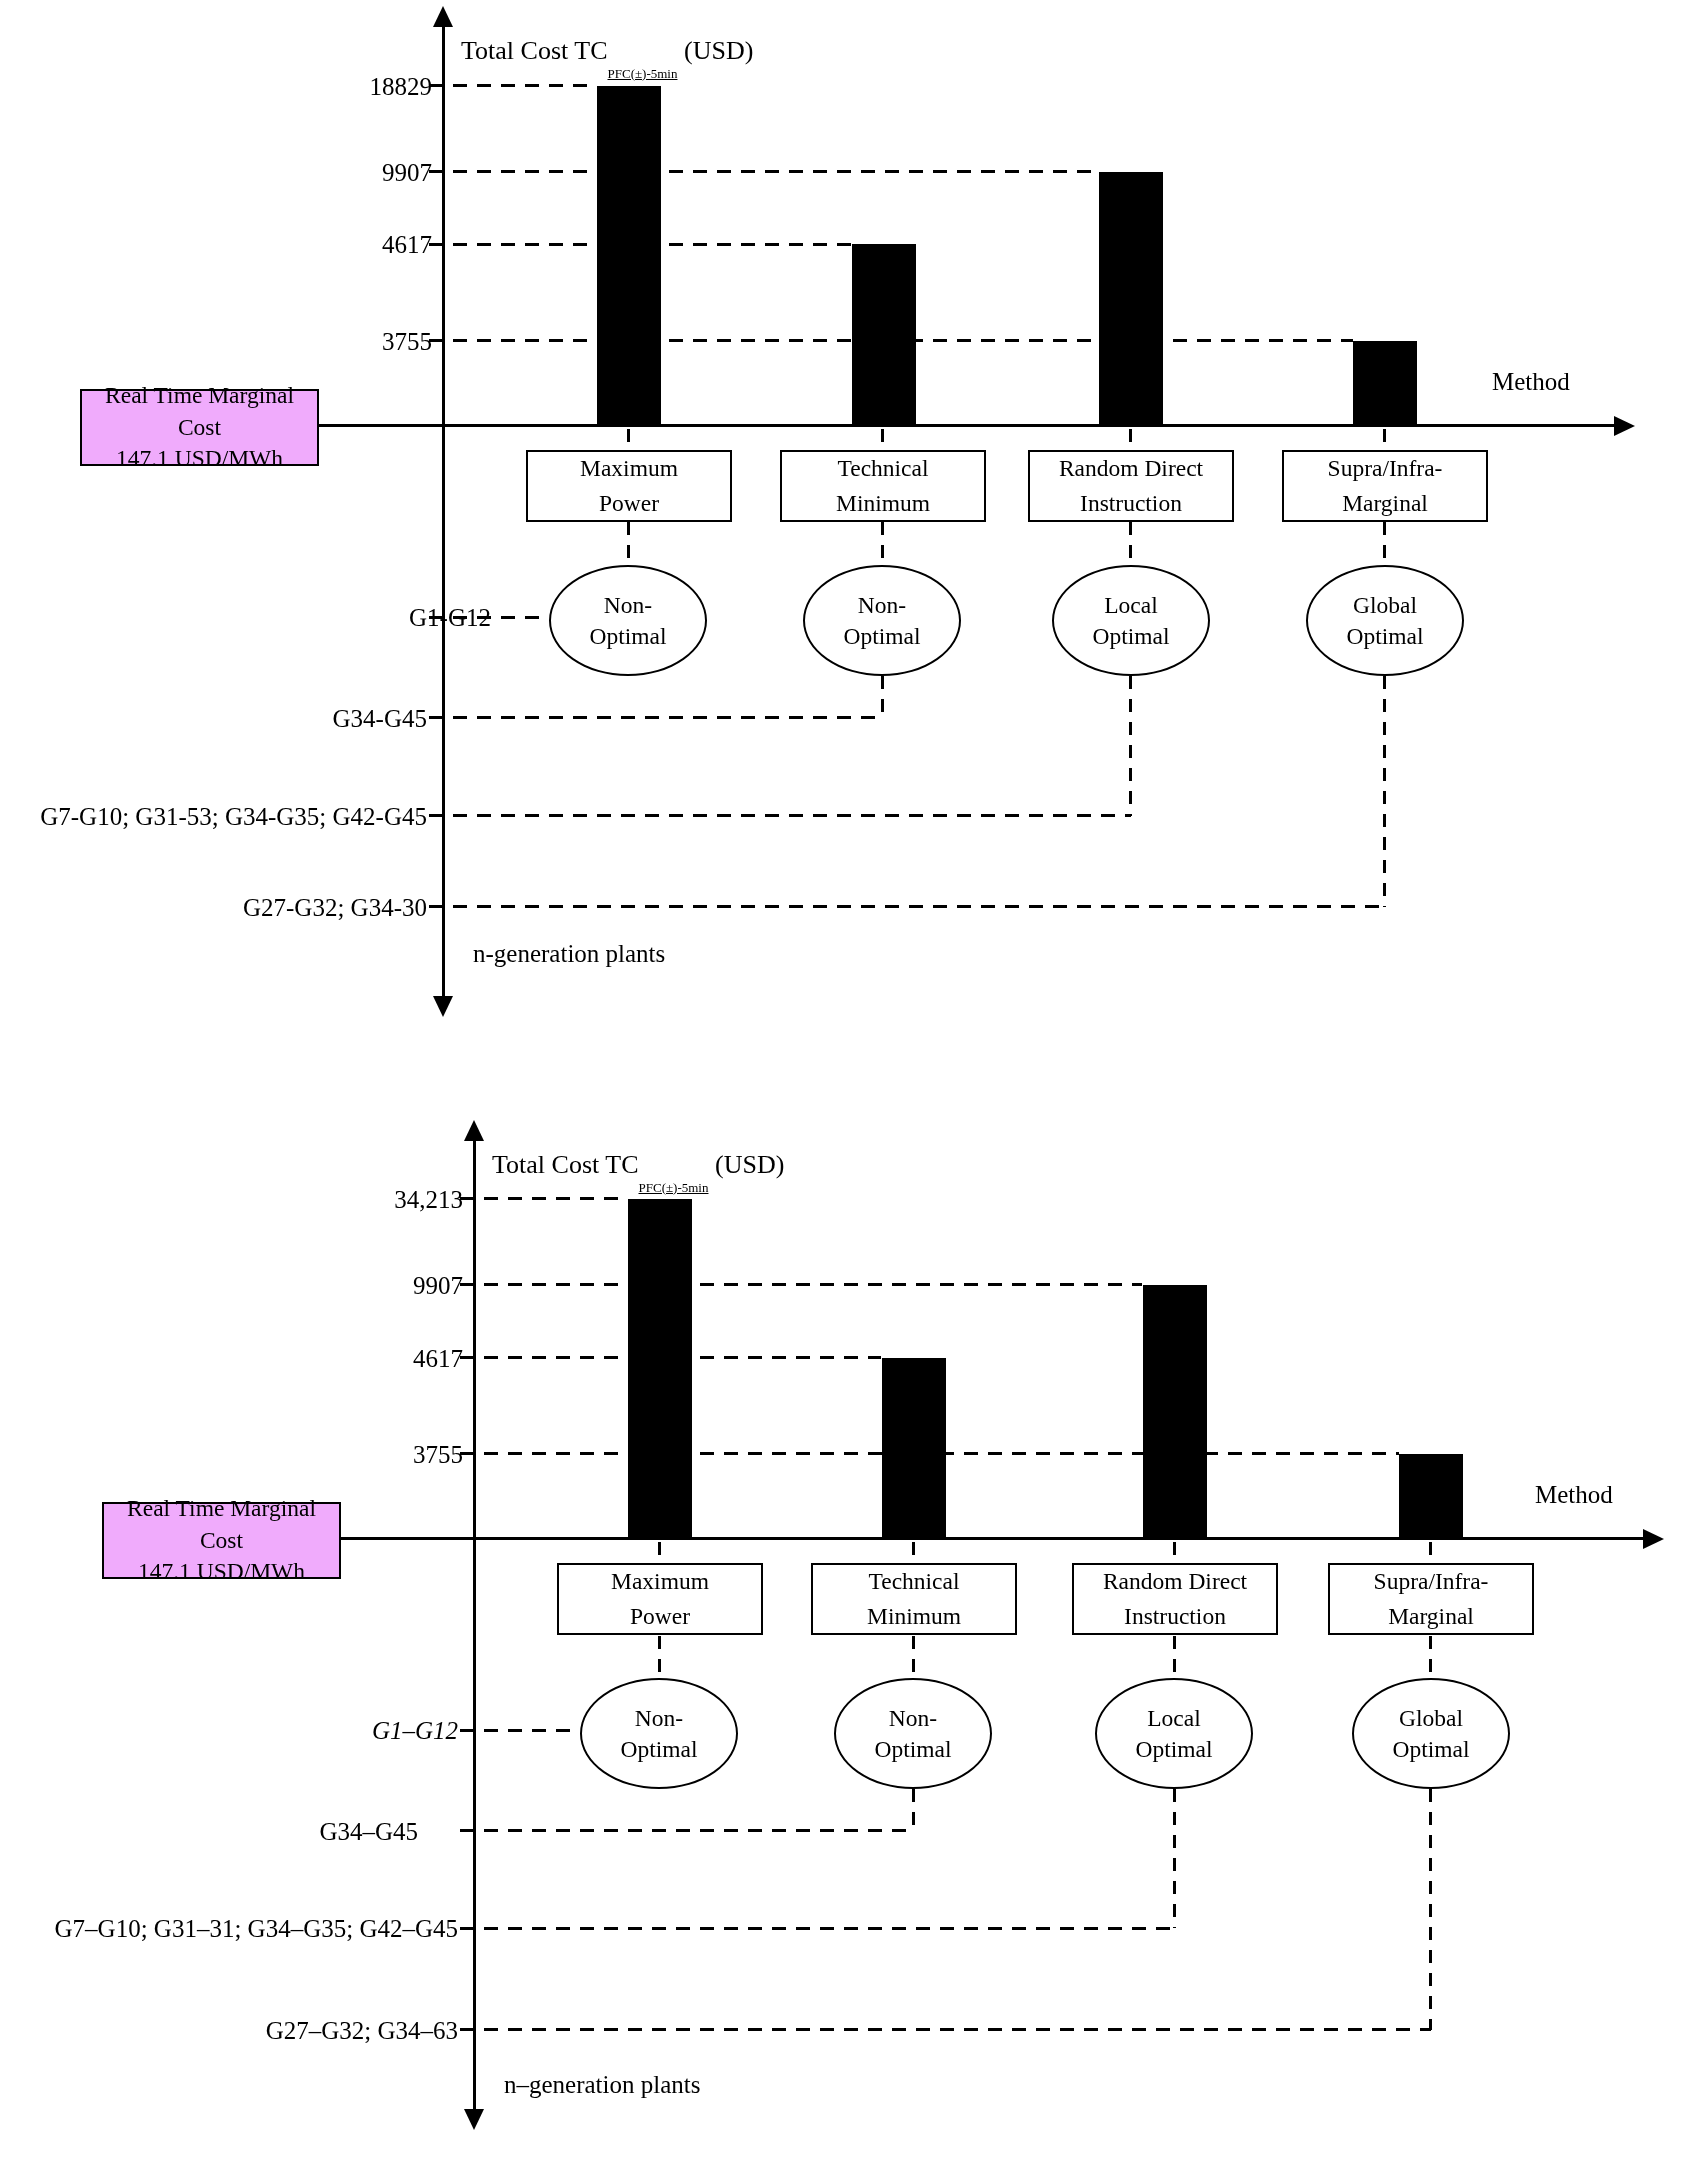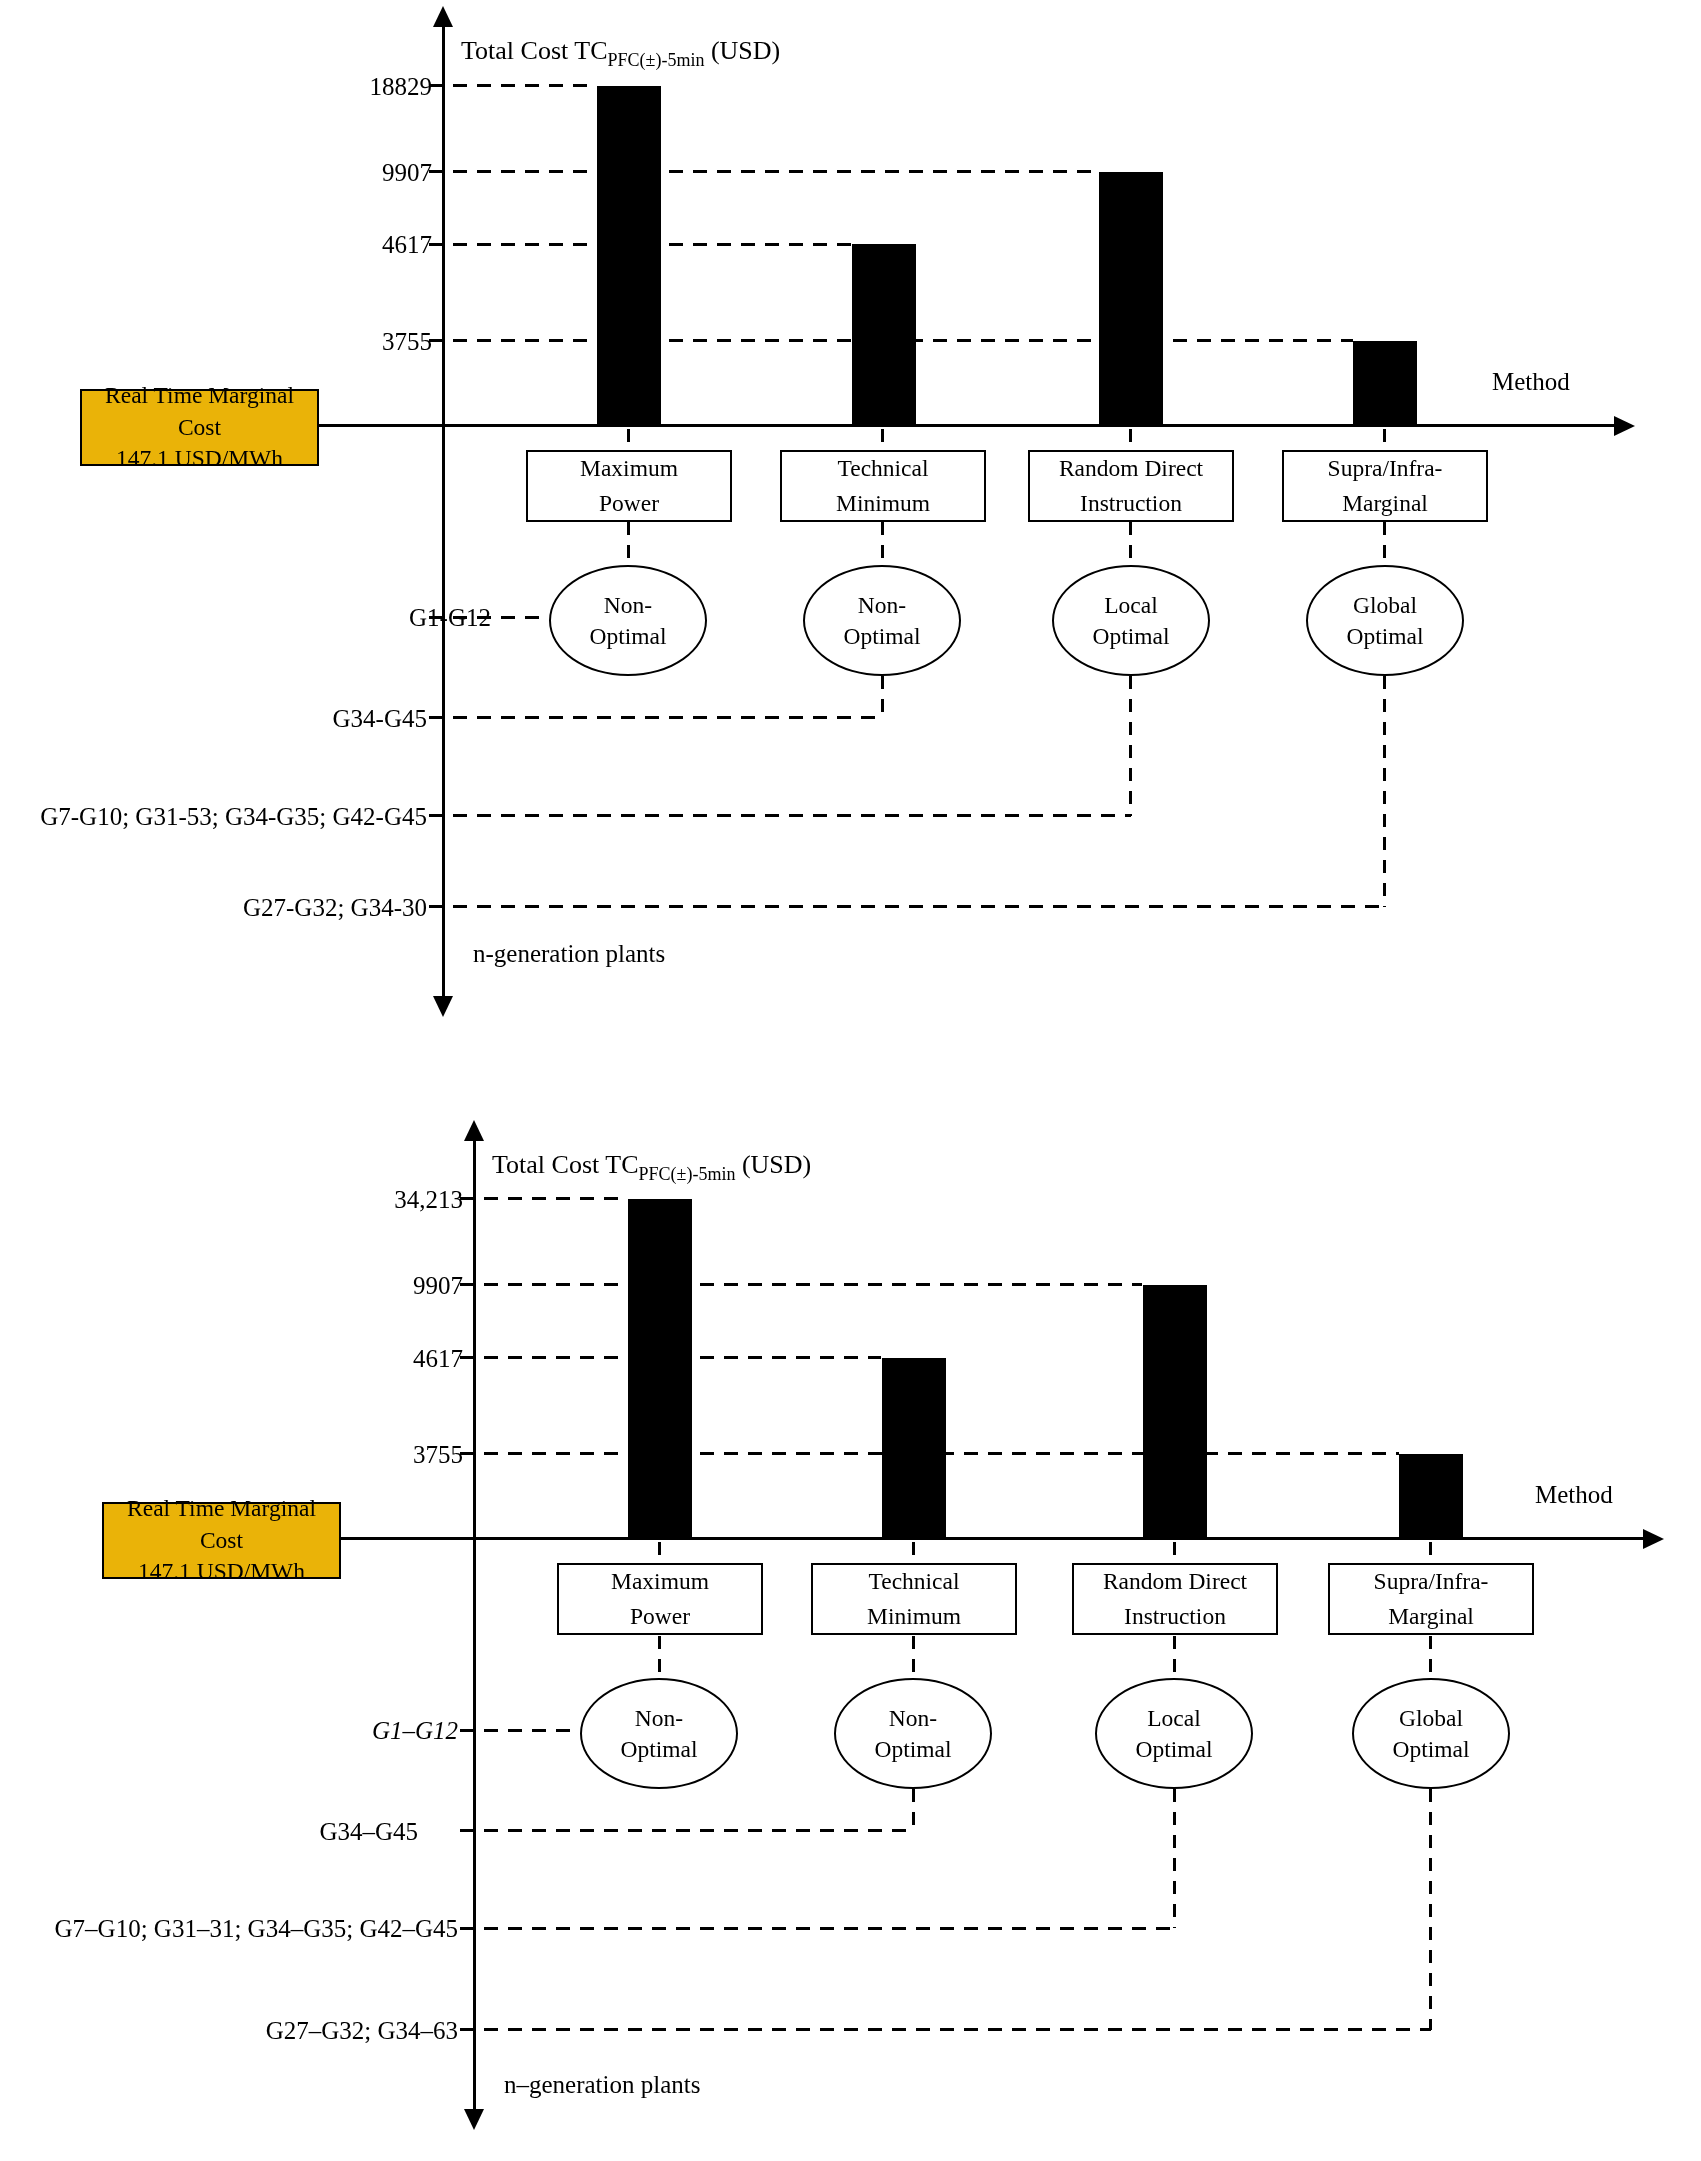--- a/index.html
+++ b/index.html
@@ -16,36 +16,36 @@
   .vdash{position:absolute;width:3.2px;background:repeating-linear-gradient(180deg,#000 0 13.4px,transparent 13.4px 23px);}
   .bar{position:absolute;background:#000;}
   .tri{position:absolute;width:0;height:0;}
   .tri.up{border-left:10.2px solid transparent;border-right:10.2px solid transparent;border-bottom:21.4px solid #000;}
   .tri.down{border-left:10.2px solid transparent;border-right:10.2px solid transparent;border-top:21.4px solid #000;}
   .tri.right{border-top:10.2px solid transparent;border-bottom:10.2px solid transparent;border-left:21.4px solid #000;}
   .lbl{position:absolute;font-size:25px;white-space:nowrap;line-height:1;}
   .vcenter{transform:translateY(-50%);}
   .ralign{text-align:right;}
   .rtmc{
-    position:absolute;box-sizing:border-box;border:2.1px solid #000;background:#eab308;
+    position:absolute;box-sizing:border-box;border:2.1px solid #000;background:#f0abfc;
     display:flex;align-items:center;justify-content:center;text-align:center;
     font-size:23.5px;line-height:1.35;white-space:pre-line;
   }
   .mbox{
     position:absolute;box-sizing:border-box;border:2.1px solid #000;background:#fff;
     display:flex;align-items:center;justify-content:center;text-align:center;
     font-size:23.5px;line-height:1.5;white-space:pre-line;
   }
   .ellipse{
     position:absolute;box-sizing:border-box;border:2.1px solid #000;border-radius:50%;background:#fff;
     display:flex;align-items:center;justify-content:center;text-align:center;
     font-size:23.5px;line-height:1.3;white-space:pre-line;
   }
   .title{position:absolute;white-space:pre;font-size:26px;line-height:1;}
-  .title .sub{font-size:18px;position:relative;top:7px;}
+  .title .sub{font-size:13px;position:relative;top:19px;text-decoration:underline;}
 </style>
 </head>
 <body>
 
 <div id="figure">
 
   <section>
 
     <div class="axis" style="left:442px;top:19px;width:3.2px;height:983px;"></div>
     <div class="tri up" style="left:433px;top:6.4px;"></div>

